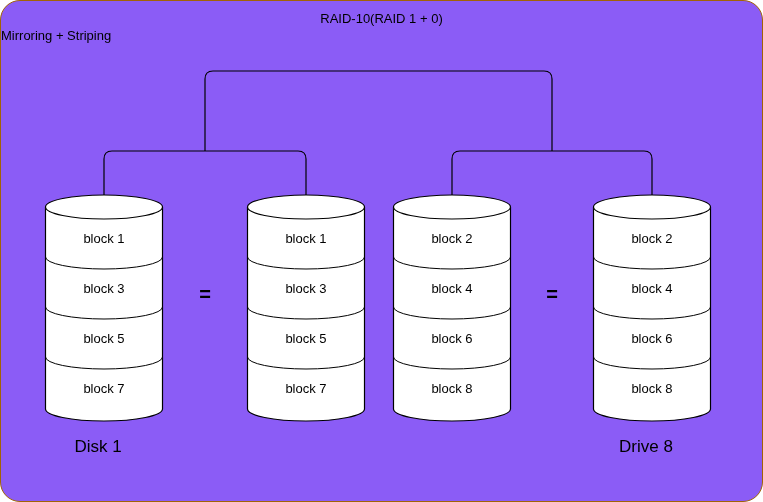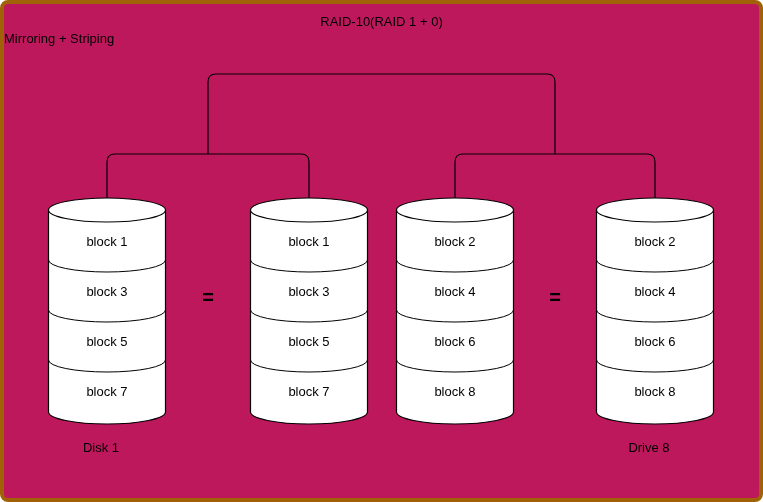--- a/index.html
+++ b/index.html
@@ -9,23 +9,23 @@
   }
   body {
     font-family: "Liberation Sans", sans-serif;
     color: #000000;
   }
   #canvas {
     position: relative;
     width: 763px;
     height: 502px;
     box-sizing: border-box;
-    border: 4px solid #a16207;
-    border-radius: 8px;
-    background: #be185d;
+    border: 1px solid #a16207;
+    border-radius: 20px;
+    background: #8b5cf6;
     overflow: hidden;
   }
   .title {
     position: absolute;
     top: 10px;
     left: 0;
     width: 100%;
     text-align: center;
     font-size: 13px;
   }
@@ -42,21 +42,21 @@
     left: 0;
     top: 0;
   }
   .disk {
     position: absolute;
     width: 108px;
     text-align: center;
   }
   .disk-label {
     margin-top: 10px;
-    font-size: 13px;
+    font-size: 17px;
   }
   .equals {
     position: absolute;
     width: 24px;
     text-align: center;
     font-size: 20px;
     font-weight: bold;
     line-height: 20px;
   }
   svg text {

